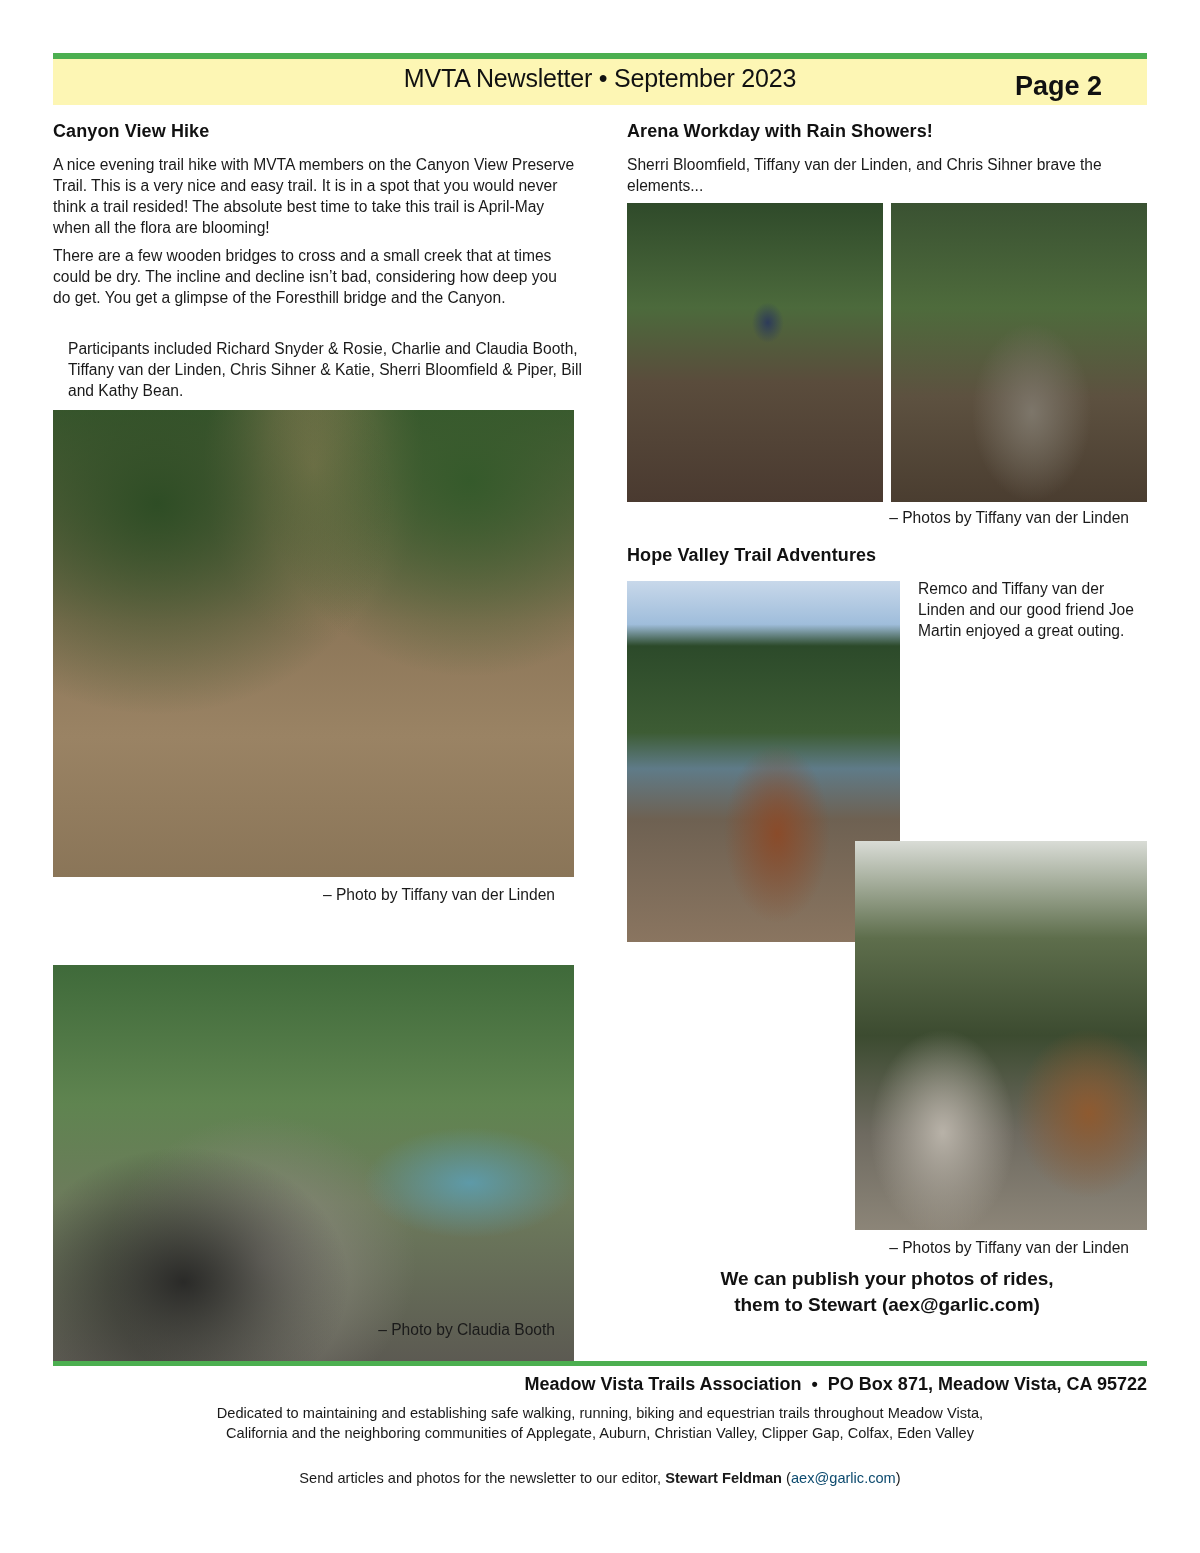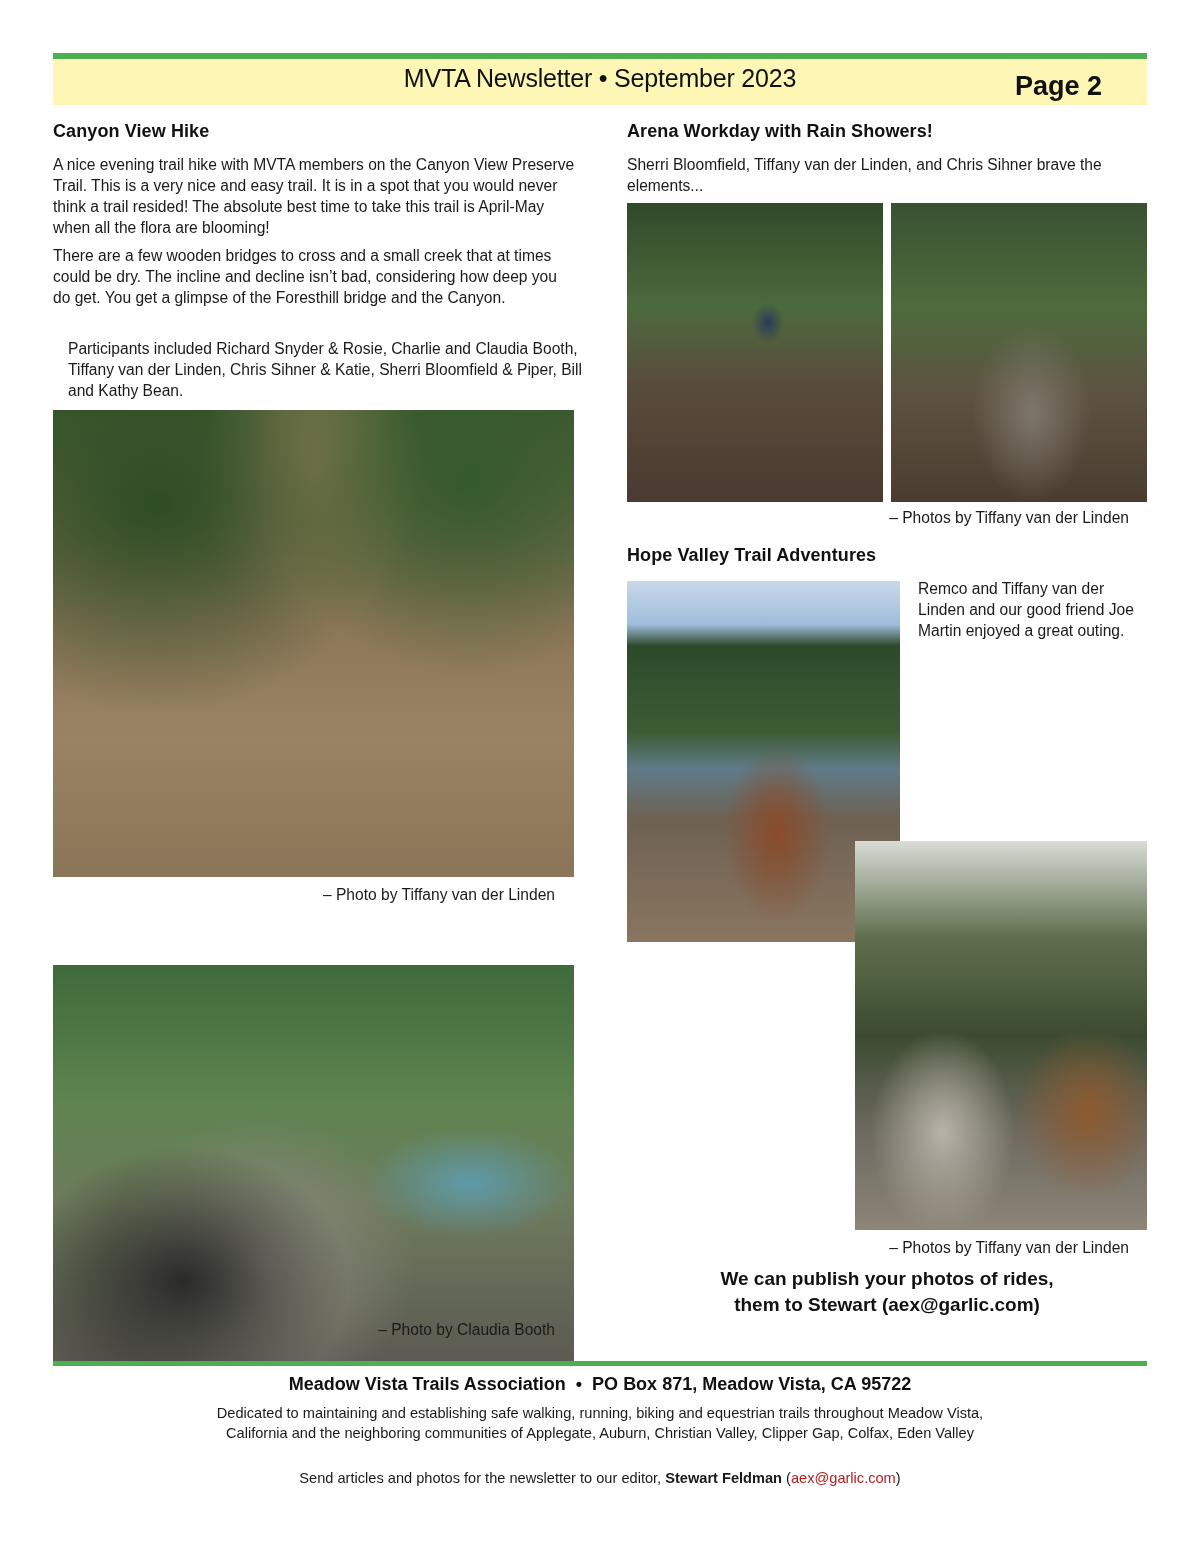--- a/index.html
+++ b/index.html
@@ -47,21 +47,21 @@
       linear-gradient(180deg, #d9dcd6 0%, #5e6e4c 25%, #3c4b30 50%, #6e6a60 75%, #8c8578 100%); }
   .photo-label { position: absolute; left: 0; right: 0; bottom: 6px; text-align: center; font-size: 11px; color: rgba(255,255,255,0.0); }
 
   .cta { left: 627px; top: 1266px; width: 520px; text-align: center; font-size: 19px; font-weight: bold; line-height: 26px; color: #111; }
 
   .bottom-rule { left: 53px; top: 1361px; width: 1094px; height: 5px; background: #4caf50; }
   .footer-org { left: 53px; top: 1374px; width: 1094px; text-align: center; font-size: 18px; font-weight: bold; }
   .footer-mission { left: 80px; top: 1403px; width: 1040px; text-align: center; font-size: 14.6px; line-height: 20px; color: #1a1a1a; }
   .footer-send { left: 53px; top: 1470px; width: 1094px; text-align: center; font-size: 14.6px; color: #1a1a1a; }
   .footer-send b { font-weight: bold; }
-  .link { color: #b91c1c; }
+  .link { color: #0c4a6e; }
 </style>
 </head>
 <body>
 
 <div class="abs top-rule"></div>
 <div class="abs header-band"></div>
 <div class="abs header-title">MVTA Newsletter • September 2023</div>
 <div class="abs header-page">Page 2</div>
 
 <section>
@@ -104,18 +104,18 @@
   </div>
   <div class="abs caption" style="left:627px; top:1239px; width:502px;">– Photos by Tiffany van der Linden</div>
 </section>
 
 <div class="abs cta">
   <div>We can publish your photos of rides,</div>
   <div>them to Stewart (aex@garlic.com)</div>
 </div>
 
 <div class="abs bottom-rule"></div>
-<div class="abs footer-org" style="white-space: pre;">Meadow Vista Trails Association  •  PO Box 871, Meadow Vista, CA 95722</div>
+<div class="abs footer-org" style="white-space: pre; text-align: right;">Meadow Vista Trails Association  •  PO Box 871, Meadow Vista, CA 95722</div>
 <div class="abs footer-mission">
   <div>Dedicated to maintaining and establishing safe walking, running, biking and equestrian trails throughout Meadow Vista,</div>
   <div>California and the neighboring communities of Applegate, Auburn, Christian Valley, Clipper Gap, Colfax, Eden Valley</div>
 </div>
 <div class="abs footer-send"><span style="white-space: pre;">Send articles and photos for the newsletter to our editor, </span><b>Stewart Feldman</b><span style="white-space: pre;"> (</span><a class="link">aex@garlic.com</a><span>)</span></div>
 
 </body></html>

